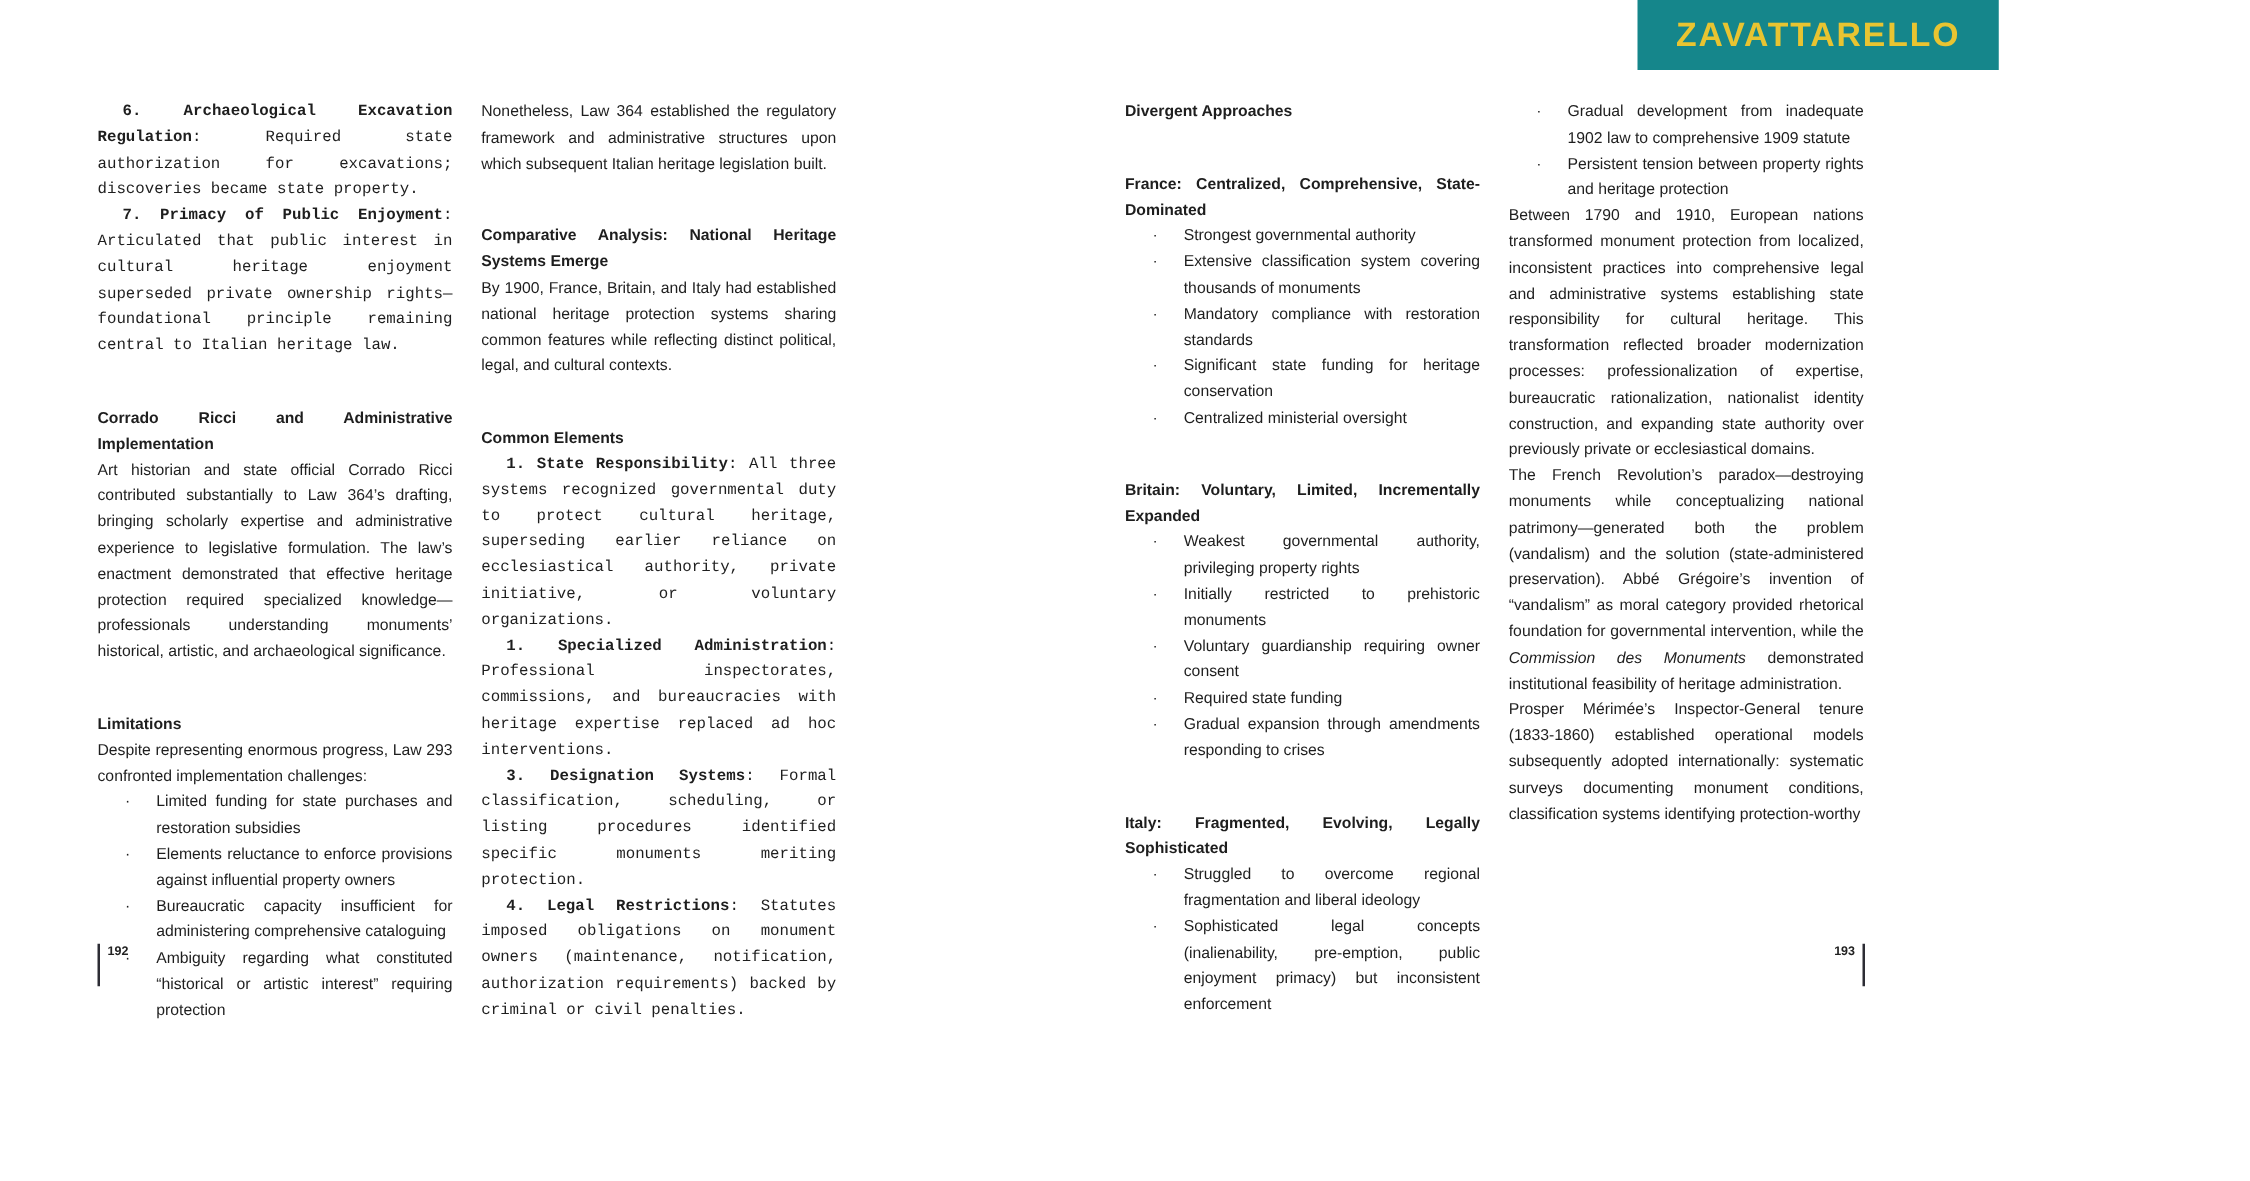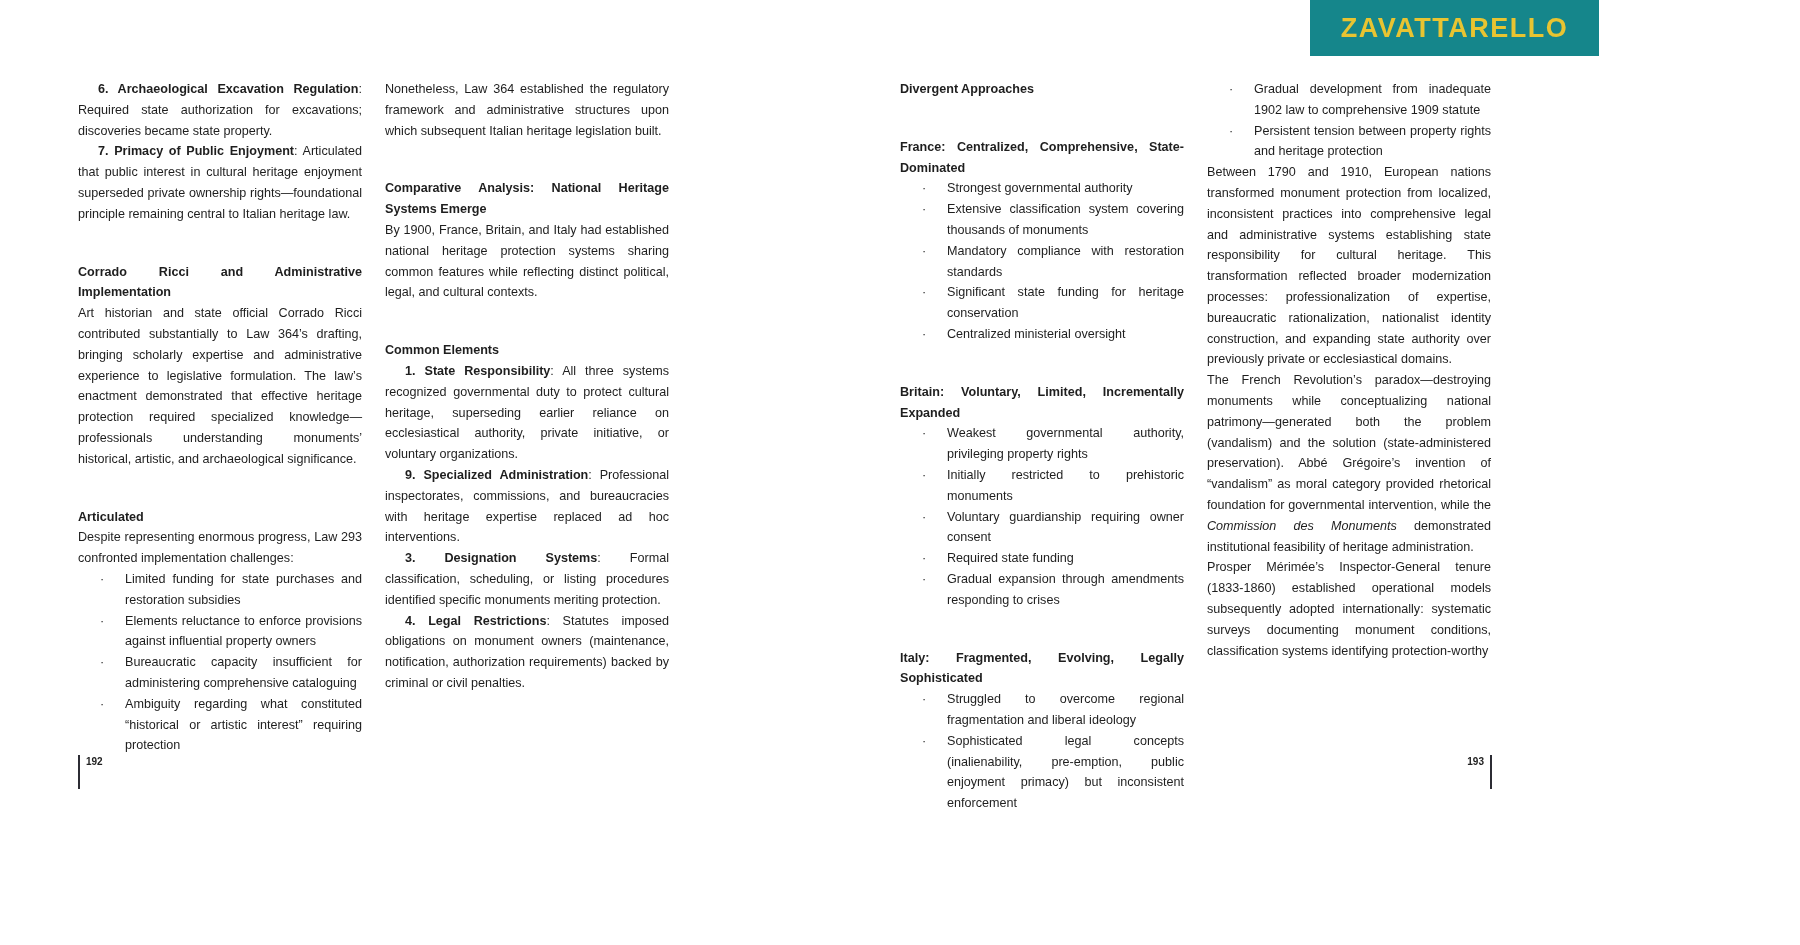--- a/index.html
+++ b/index.html
@@ -52,21 +52,21 @@
   #col4 { left: 1207px; }
 
   .blk { margin: 0; }
   .gap { margin-top: 37px; }
 
   .heading {
     font-weight: bold;
     text-align: justify;
   }
   .para { margin: 0; }
-  .para.indent { text-indent: 20px; }
+  .para.indent { text-indent: 20px; font-family: Liberation Mono, monospace; }
   .para b { font-weight: bold; }
   .it { font-style: italic; }
 
   .bullets { }
   .bullet {
     display: flex;
     padding-left: 22px;
   }
   .bullet .marker {
     flex: none;
@@ -106,21 +106,21 @@
 
 <div class="banner">
   <span class="banner-title">ZAVATTARELLO</span>
 </div>
 
 <div class="column" id="col1">
     <p class="blk para indent"><b>6. Archaeological Excavation Regulation</b><span>: Required state authorization for excavations; discoveries became state property.</span></p>
     <p class="blk para indent"><b>7. Primacy of Public Enjoyment</b><span>: Articulated that public interest in cultural heritage enjoyment superseded private ownership rights—foundational principle remaining central to Italian heritage law.</span></p>
     <div class="blk heading gap">Corrado Ricci and Administrative Implementation</div>
     <p class="blk para"><span>Art historian and state official Corrado Ricci contributed substantially to Law 364’s drafting, bringing scholarly expertise and administrative experience to legislative formulation. The law’s enactment demonstrated that effective heritage protection required specialized knowledge—professionals understanding monuments’ historical, artistic, and archaeological significance.</span></p>
-    <div class="blk heading gap">Articulated</div>
+    <div class="blk heading gap">Limitations</div>
     <p class="blk para"><span>Despite representing enormous progress, Law 293 confronted implementation challenges:</span></p>
     <div class="blk bullets">
       <div class="bullet">
         <span class="marker">·</span>
         <span class="btext">Limited funding for state purchases and restoration subsidies</span>
       </div>
       <div class="bullet">
         <span class="marker">·</span>
         <span class="btext">Elements reluctance to enforce provisions against influential property owners</span>
       </div>
@@ -133,21 +133,21 @@
         <span class="btext">Ambiguity regarding what constituted “historical or artistic interest” requiring protection</span>
       </div>
     </div>
   </div>
 <div class="column" id="col2">
     <p class="blk para"><span>Nonetheless, Law 364 established the regulatory framework and administrative structures upon which subsequent Italian heritage legislation built.</span></p>
     <div class="blk heading gap">Comparative Analysis: National Heritage Systems Emerge</div>
     <p class="blk para"><span>By 1900, France, Britain, and Italy had established national heritage protection systems sharing common features while reflecting distinct political, legal, and cultural contexts.</span></p>
     <div class="blk heading gap">Common Elements</div>
     <p class="blk para indent"><b>1. State Responsibility</b><span>: All three systems recognized governmental duty to protect cultural heritage, superseding earlier reliance on ecclesiastical authority, private initiative, or voluntary organizations.</span></p>
-    <p class="blk para indent"><b>9. Specialized Administration</b><span>: Professional inspectorates, commissions, and bureaucracies with heritage expertise replaced ad hoc interventions.</span></p>
+    <p class="blk para indent"><b>1. Specialized Administration</b><span>: Professional inspectorates, commissions, and bureaucracies with heritage expertise replaced ad hoc interventions.</span></p>
     <p class="blk para indent"><b>3. Designation Systems</b><span>: Formal classification, scheduling, or listing procedures identified specific monuments meriting protection.</span></p>
     <p class="blk para indent"><b>4. Legal Restrictions</b><span>: Statutes imposed obligations on monument owners (maintenance, notification, authorization requirements) backed by criminal or civil penalties.</span></p>
   </div>
 
 <div class="column" id="col3">
     <div class="blk heading">Divergent Approaches</div>
     <div class="blk heading gap">France: Centralized, Comprehensive, State-Dominated</div>
     <div class="blk bullets">
       <div class="bullet">
         <span class="marker">·</span>

